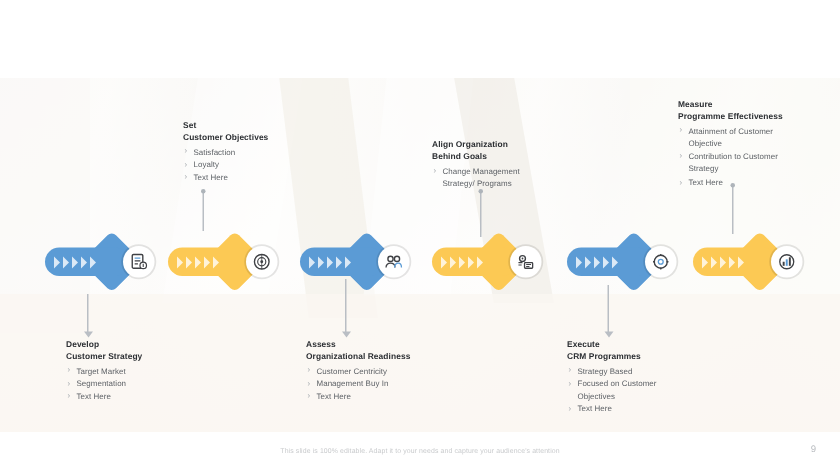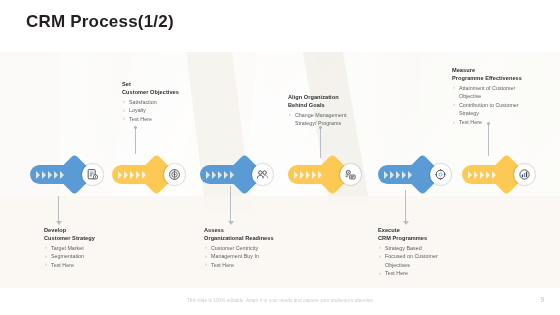--- a/index.html
+++ b/index.html
@@ -225,21 +225,20 @@
   <div class="photo-shape ps1"></div>
   <div class="photo-shape ps2"></div>
   <div class="photo-shape ps3"></div>
   <div class="photo-shape ps4"></div>
   <div class="photo-shape ps6"></div>
   <div class="photo-shape ps7"></div>
 
   <div class="band-top"></div>
   <div class="band-bottom"></div>
 
-  <div id="title">CRM Process(1/2)</div>
 
   <div class="conn" style="left:58px; top:196px; height:26px;"></div>
   <div class="conn-arrow" style="left:56px; top:221px;"></div>
 
   <div class="conn" style="left:135px; top:128px; height:26px;"></div>
   <div class="conn-dot" style="left:134px; top:126px;"></div>
 
   <div class="conn" style="left:230px; top:186px; height:36px;"></div>
   <div class="conn-arrow" style="left:228px; top:221px;"></div>
 

